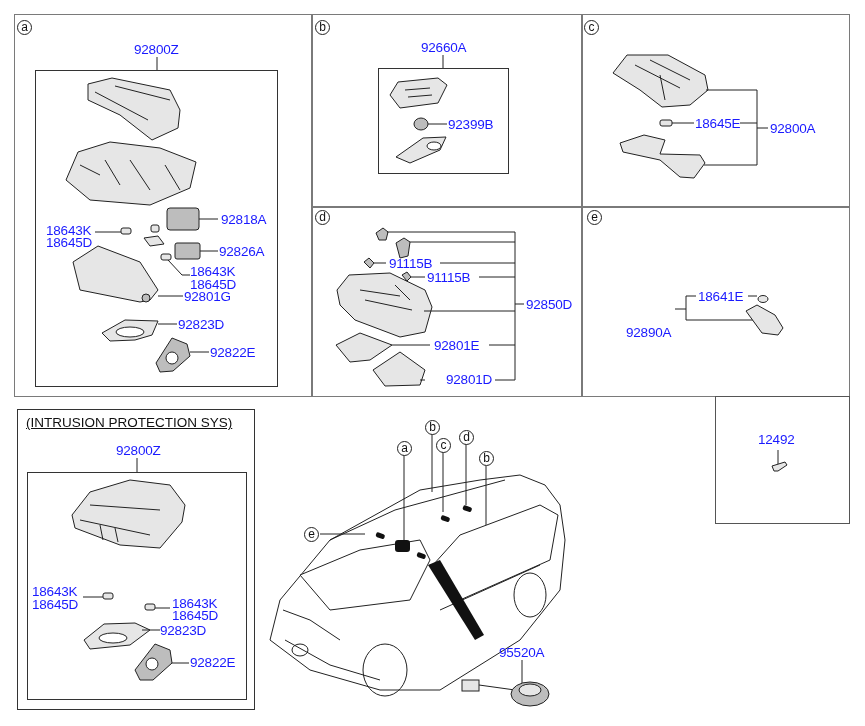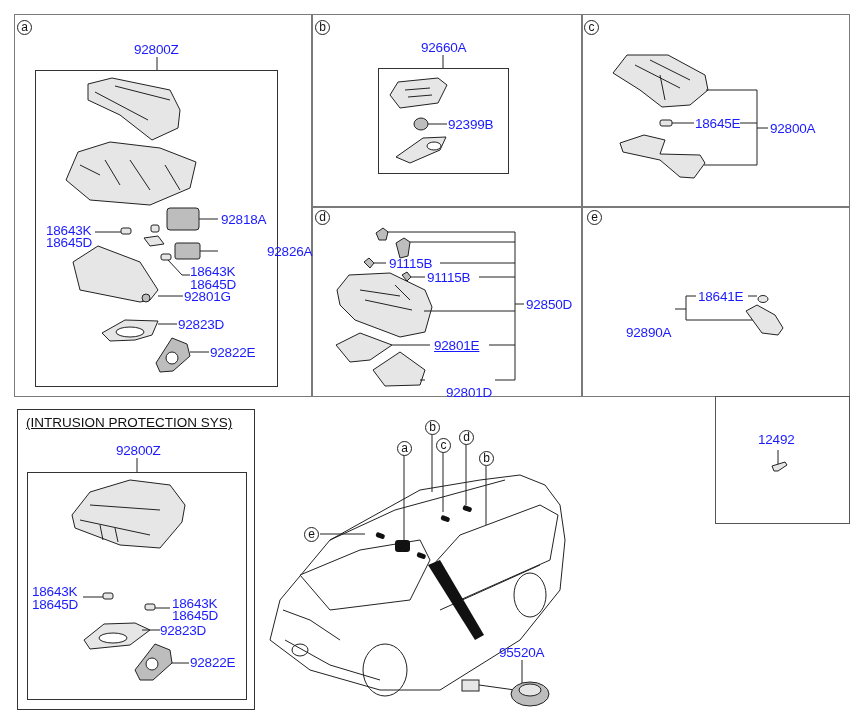--- a/index.html
+++ b/index.html
@@ -153,38 +153,38 @@
 <div class="circ" style="left:17px;top:20px;">a</div>
 <div class="circ" style="left:315px;top:20px;">b</div>
 <div class="circ" style="left:584px;top:20px;">c</div>
 <div class="circ" style="left:315px;top:210px;">d</div>
 <div class="circ" style="left:587px;top:210px;">e</div>
 
 <div class="lbl" style="left:134px;top:43px;">92800Z</div>
 <div class="lbl" style="left:46px;top:224px;">18643K</div>
 <div class="lbl" style="left:46px;top:236px;">18645D</div>
 <div class="lbl" style="left:221px;top:213px;">92818A</div>
-<div class="lbl" style="left:219px;top:245px;margin-left:48px;">92826A</div>
+<div class="lbl" style="left:219px;top:245px;">92826A</div>
 <div class="lbl" style="left:190px;top:265px;">18643K</div>
 <div class="lbl" style="left:190px;top:278px;">18645D</div>
 <div class="lbl" style="left:184px;top:290px;">92801G</div>
 <div class="lbl" style="left:178px;top:318px;">92823D</div>
 <div class="lbl" style="left:210px;top:346px;">92822E</div>
 
 <div class="lbl" style="left:421px;top:41px;">92660A</div>
 <div class="lbl" style="left:448px;top:118px;">92399B</div>
 
 <div class="lbl" style="left:695px;top:117px;text-align:center;">18645E</div>
 <div class="lbl" style="left:770px;top:122px;">92800A</div>
 
 <div class="lbl" style="left:389px;top:257px;">91115B</div>
 <div class="lbl" style="left:427px;top:271px;">91115B</div>
 <div class="lbl" style="left:526px;top:298px;">92850D</div>
-<div class="lbl" style="left:434px;top:339px;text-decoration:underline;">92801E</div>
-<div class="lbl" style="left:446px;top:373px;margin-top:13px;">92801D</div>
+<div class="lbl" style="left:434px;top:339px;">92801E</div>
+<div class="lbl" style="left:446px;top:373px;">92801D</div>
 
 <div class="lbl" style="left:626px;top:303px;margin-top:23px;">92890A</div>
 <div class="lbl" style="left:698px;top:290px;">18641E</div>
 
 <div class="lbl" style="left:758px;top:433px;">12492</div>
 
 <div class="blk" style="left:26px;top:416px;text-decoration:underline;">(INTRUSION PROTECTION SYS)</div>
 <div class="lbl" style="left:116px;top:444px;">92800Z</div>
 <div class="lbl" style="left:32px;top:585px;">18643K</div>
 <div class="lbl" style="left:32px;top:598px;">18645D</div>

